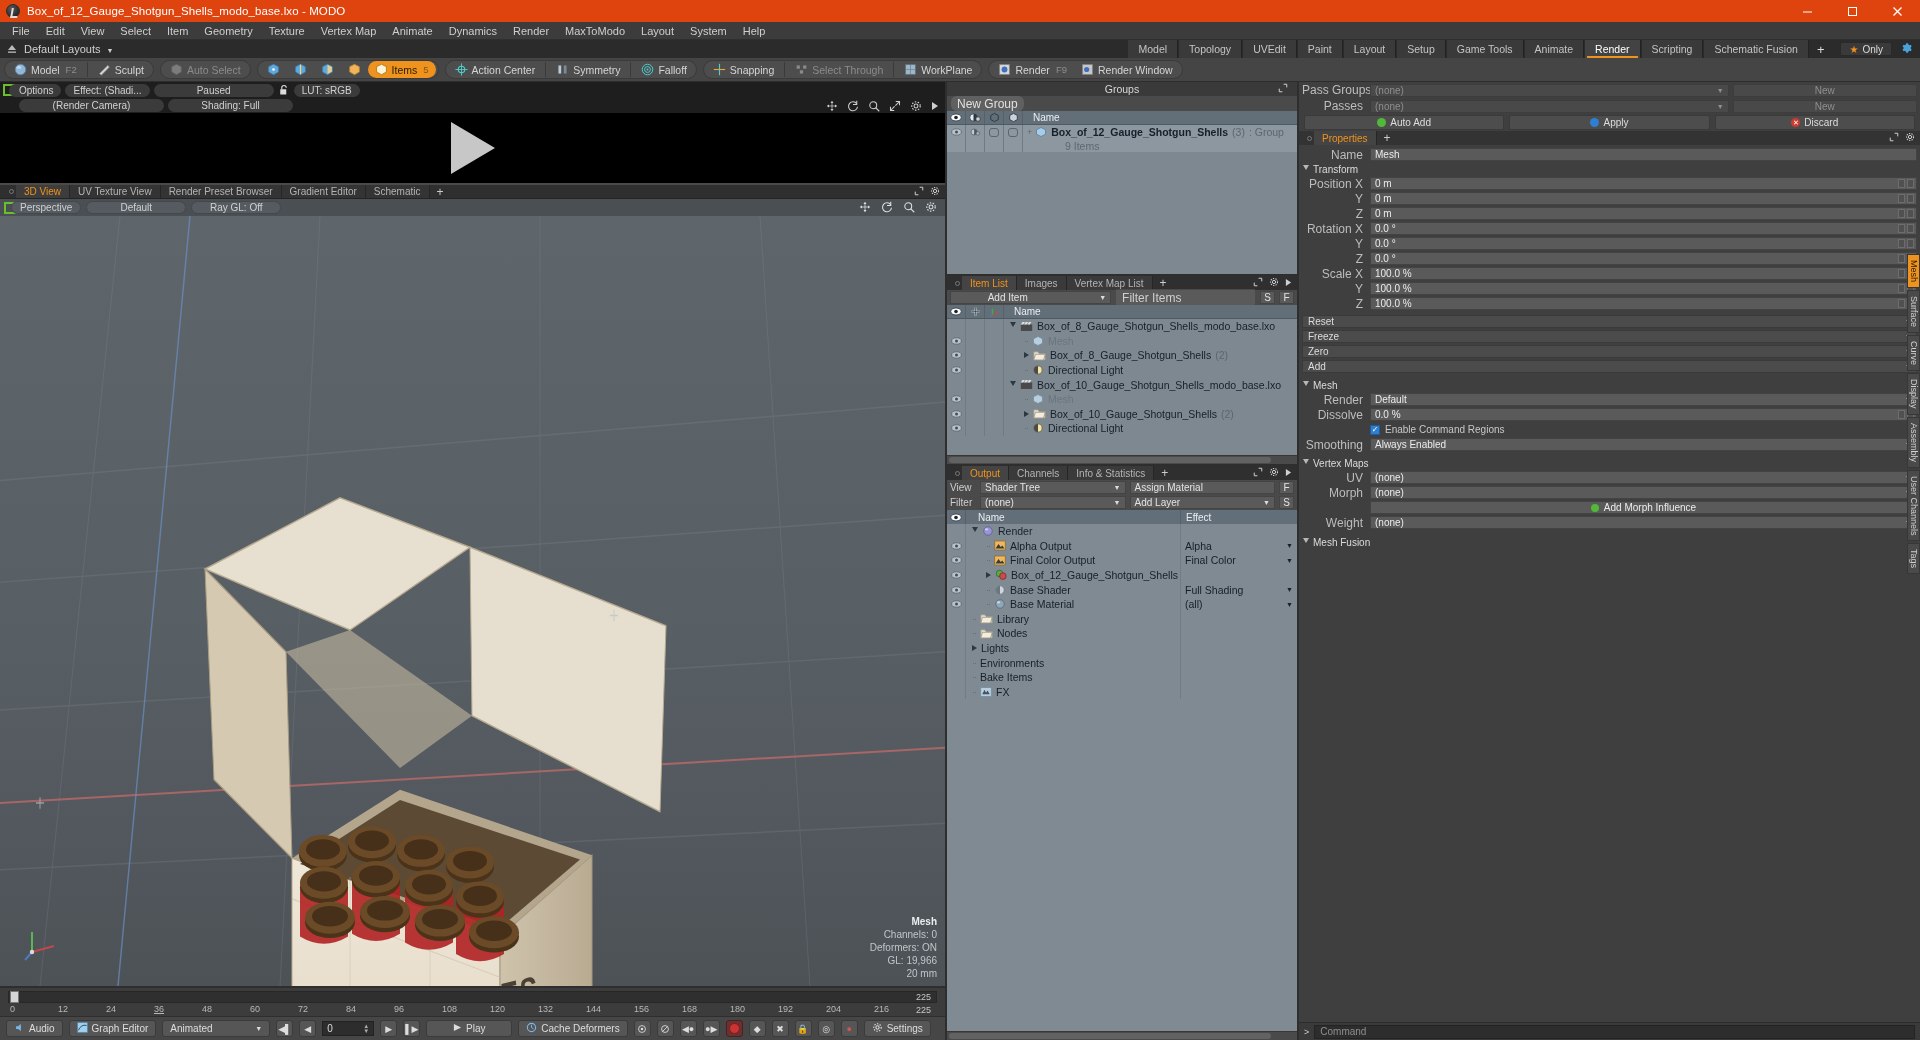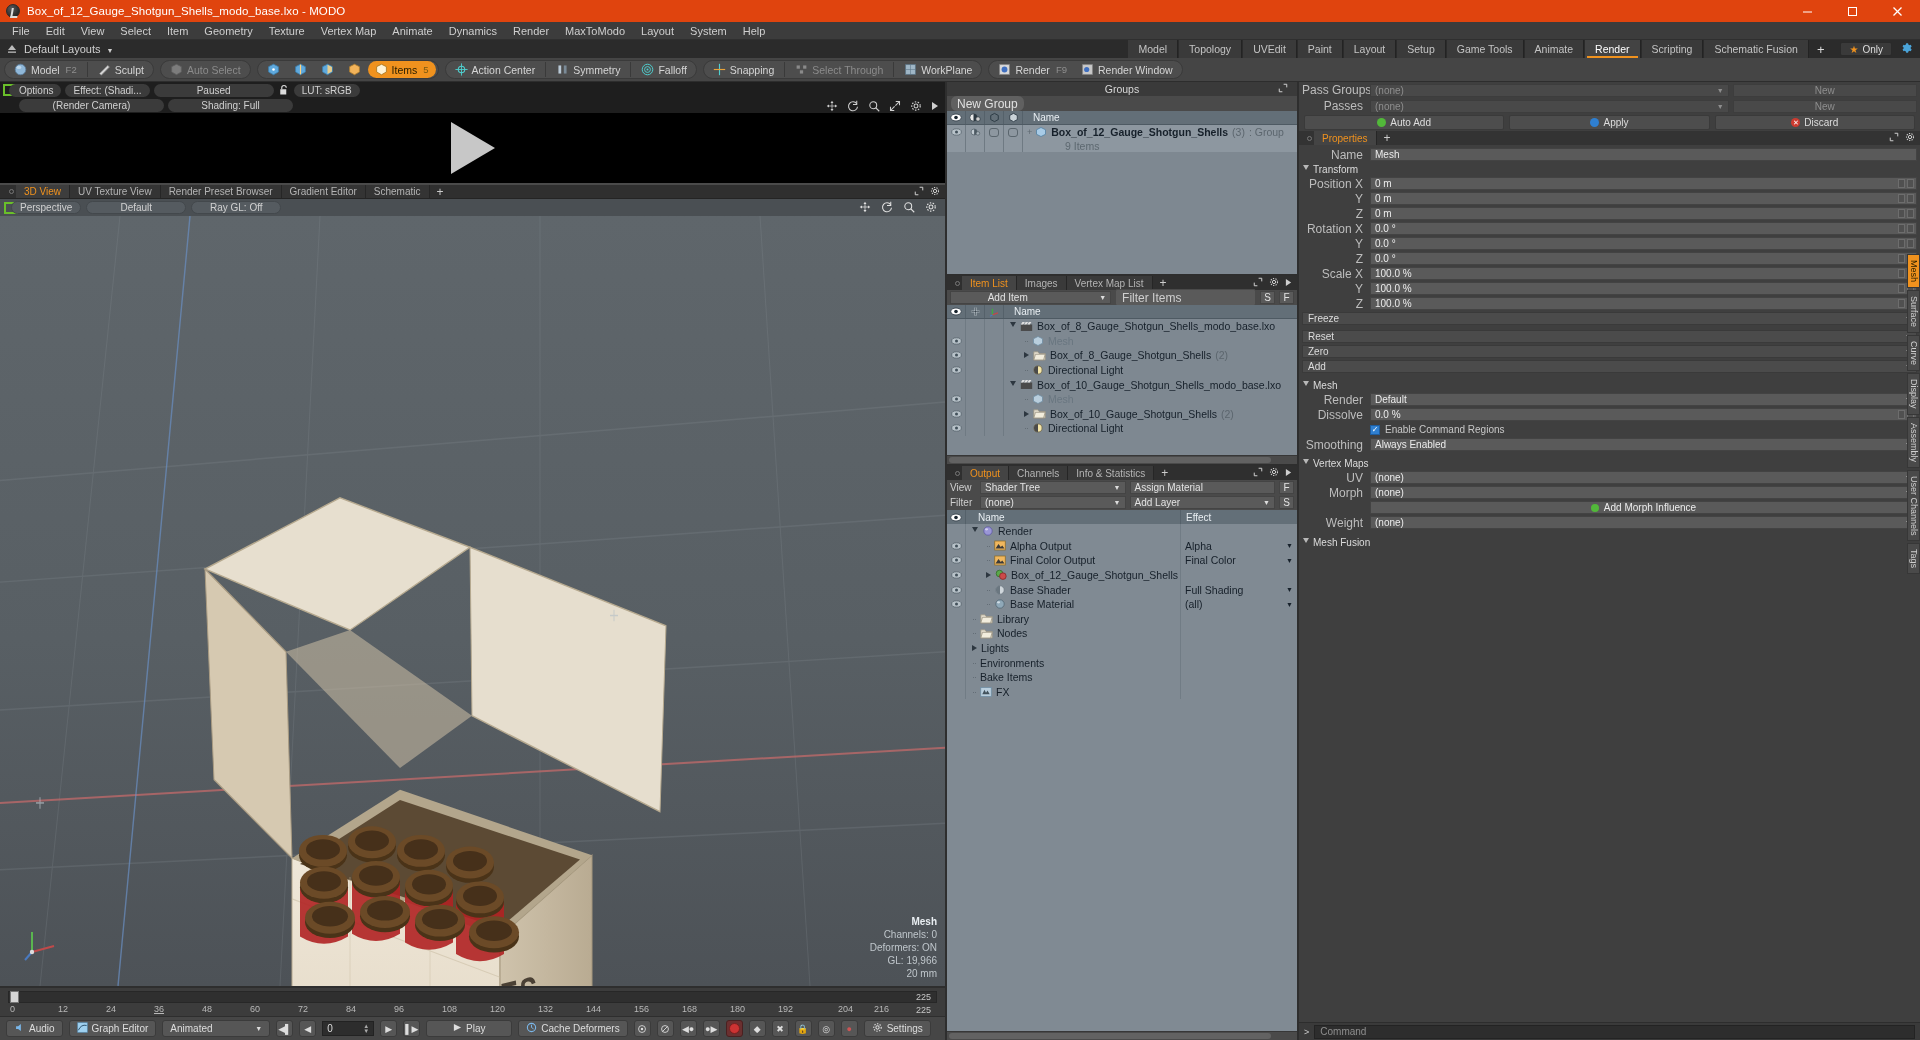--- a/index.html
+++ b/index.html
@@ -769,21 +769,21 @@
             <span style="left: 338px;">84</span>
             <span style="left: 386px;">96</span>
             <span style="left: 434px;">108</span>
             <span style="left: 482px;">120</span>
             <span style="left: 530px;">132</span>
             <span style="left: 578px;">144</span>
             <span style="left: 626px;">156</span>
             <span style="left: 674px;">168</span>
             <span style="left: 722px;">180</span>
             <span style="left: 770px;">192</span>
-            <span style="left: 818px; margin-left: 12px;">204</span>
+            <span style="left: 818px;">204</span>
             <span style="left: 866px;">216</span>
           </div>
         <div class="tl225l" style="top:4px;right:14px">225</div>
         <div class="tl225l" style="top:17px;right:14px">225</div>
       </div>
 
       <div class="bottombar">
         <div class="bbtn">
           <span><svg width="11" height="11" viewBox="0 0 16 16">
                 <path d="M3 6 H6 L10 3 V13 L6 10 H3 Z" fill="#7ab6e8"></path>
@@ -1574,29 +1574,29 @@
             <div class="propval" style="flex: 1 1 0%;">
               <span>100.0 %</span>
               <span class="mini2">
                 <i></i>
                 <i></i>
               </span>
             </div>
           </div>
         </div>
 
+      <div class="btnrow" style="margin-top:3px">
+        <div class="gbtn">
+          <span>Reset</span>
+          <span class="car">▼</span>
+        </div>
+      </div>
       <div class="btnrow">
         <div class="gbtn">
           <span>Freeze</span>
-          <span class="car">▼</span>
-        </div>
-      </div>
-      <div class="btnrow" style="margin-top:3px">
-        <div class="gbtn">
-          <span>Reset</span>
           <span class="car">▼</span>
         </div>
       </div>
       <div class="btnrow">
         <div class="gbtn">
           <span>Zero</span>
           <span class="car">▼</span>
         </div>
       </div>
       <div class="btnrow">

